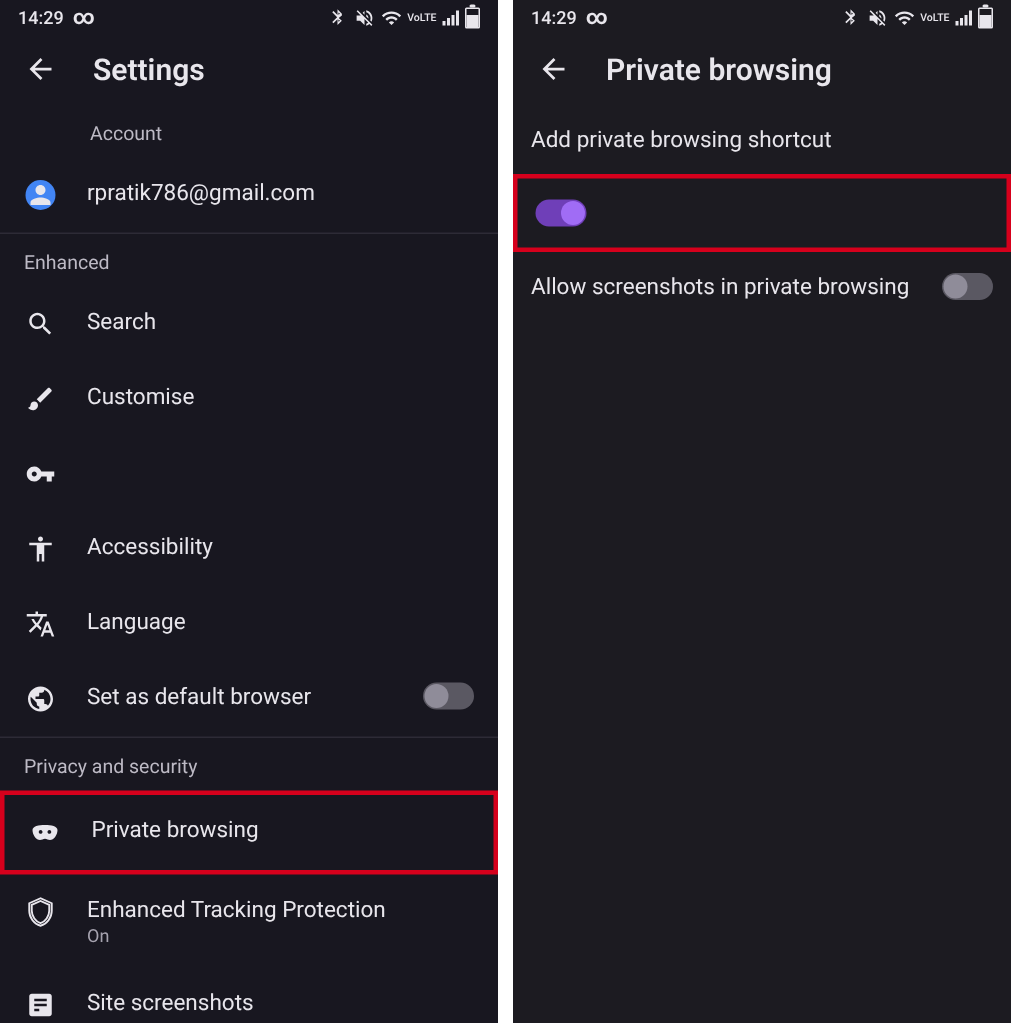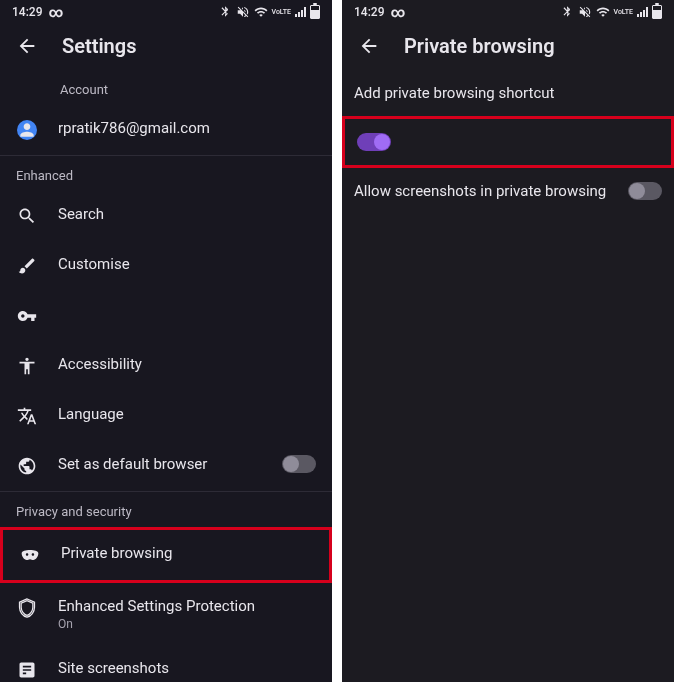--- a/index.html
+++ b/index.html
@@ -252,21 +252,21 @@
         </div>
       <span class="label">Private browsing</span>
     </div>
     <div class="row">
       <div class="icon-slot">
           <svg viewBox="0 0 24 24">
             <path d="M12 1L3 5v6c0 5.55 3.84 10.74 9 12 5.16-1.26 9-6.45 9-12V5l-9-4zm0 19.9c-3.8-1.2-7-5.5-7-9.9V6.3l7-3.11 7 3.11V11c0 4.4-3.2 8.7-7 9.9z" fill="none" stroke="#e8e6ec" stroke-width="1.5"></path>
           </svg>
         </div>
       <div class="text-block">
-        <span class="label">Enhanced Settings Protection</span>
+        <span class="label">Enhanced Tracking Protection</span>
         <span class="sublabel">On</span>
       </div>
     </div>
     <div class="row">
       <div class="icon-slot">
           <svg viewBox="0 0 24 24">
             <path d="M19 3H5c-1.1 0-2 .9-2 2v14c0 1.1.9 2 2 2h14c1.1 0 2-.9 2-2V5c0-1.1-.9-2-2-2zm-8 14H7v-2h4v2zm6-4H7v-2h10v2zm0-4H7V7h10v2z"></path>
           </svg>
         </div>
       <span class="label">Site screenshots</span>

